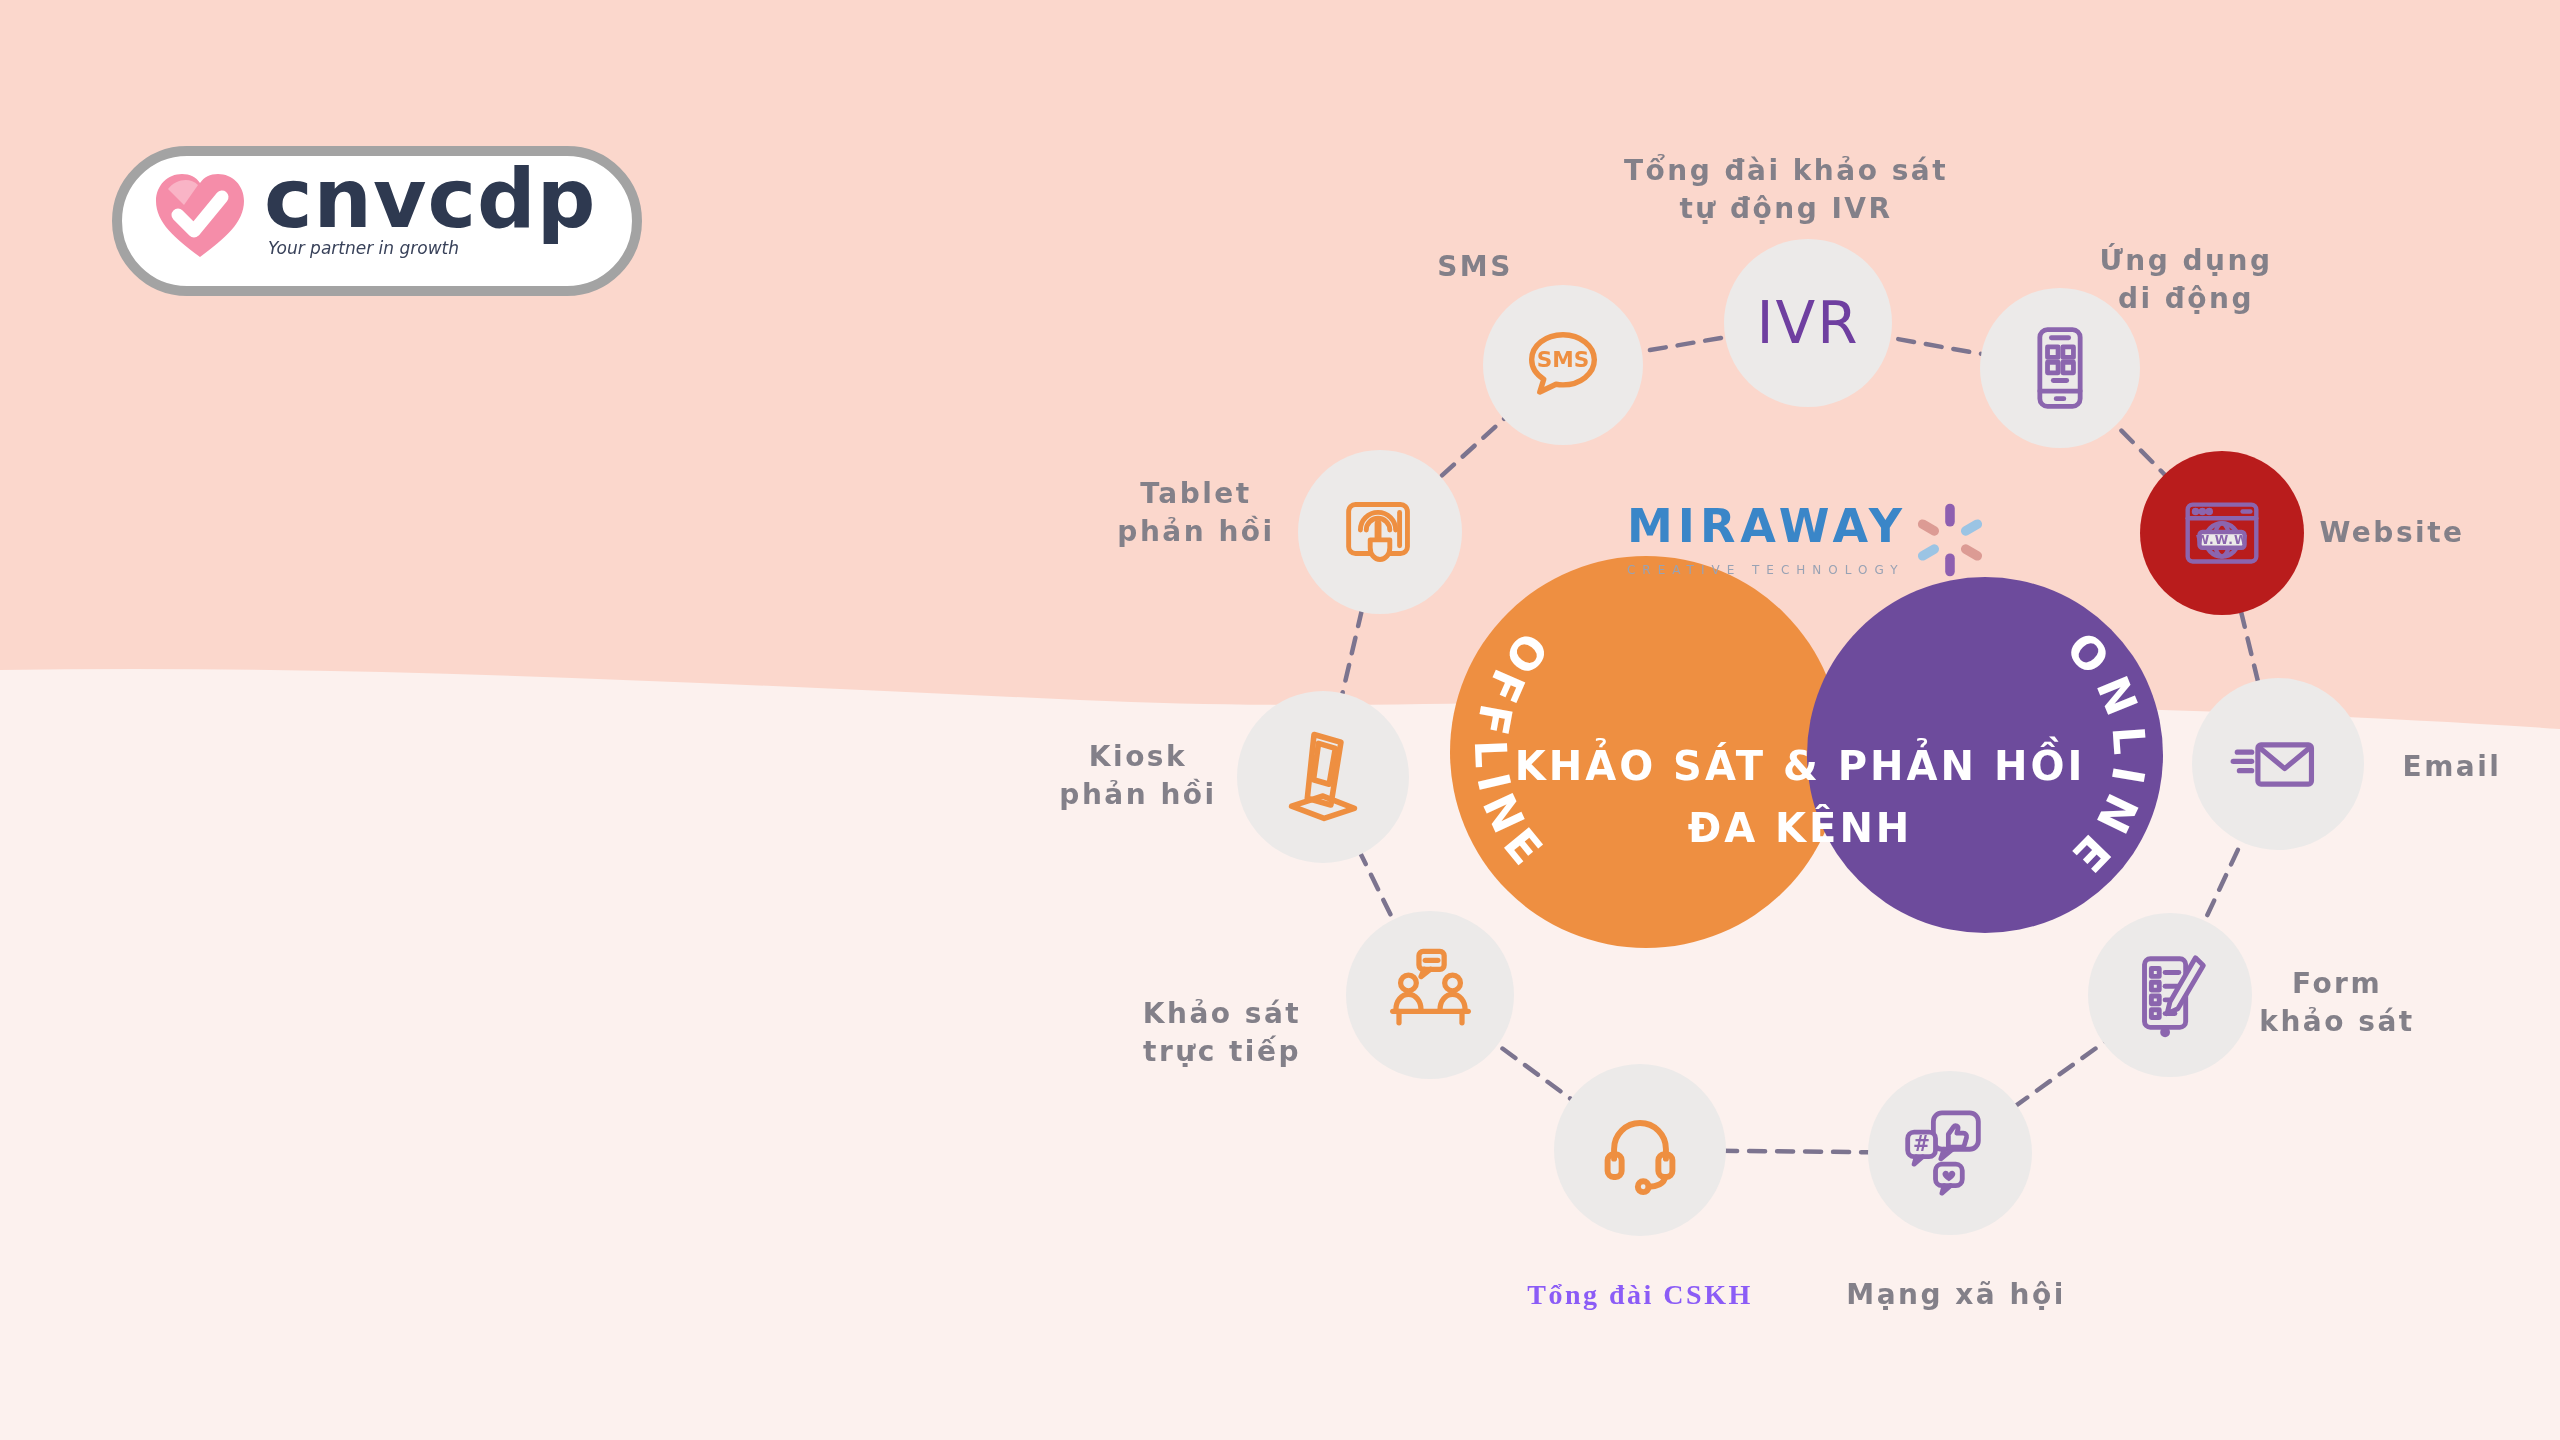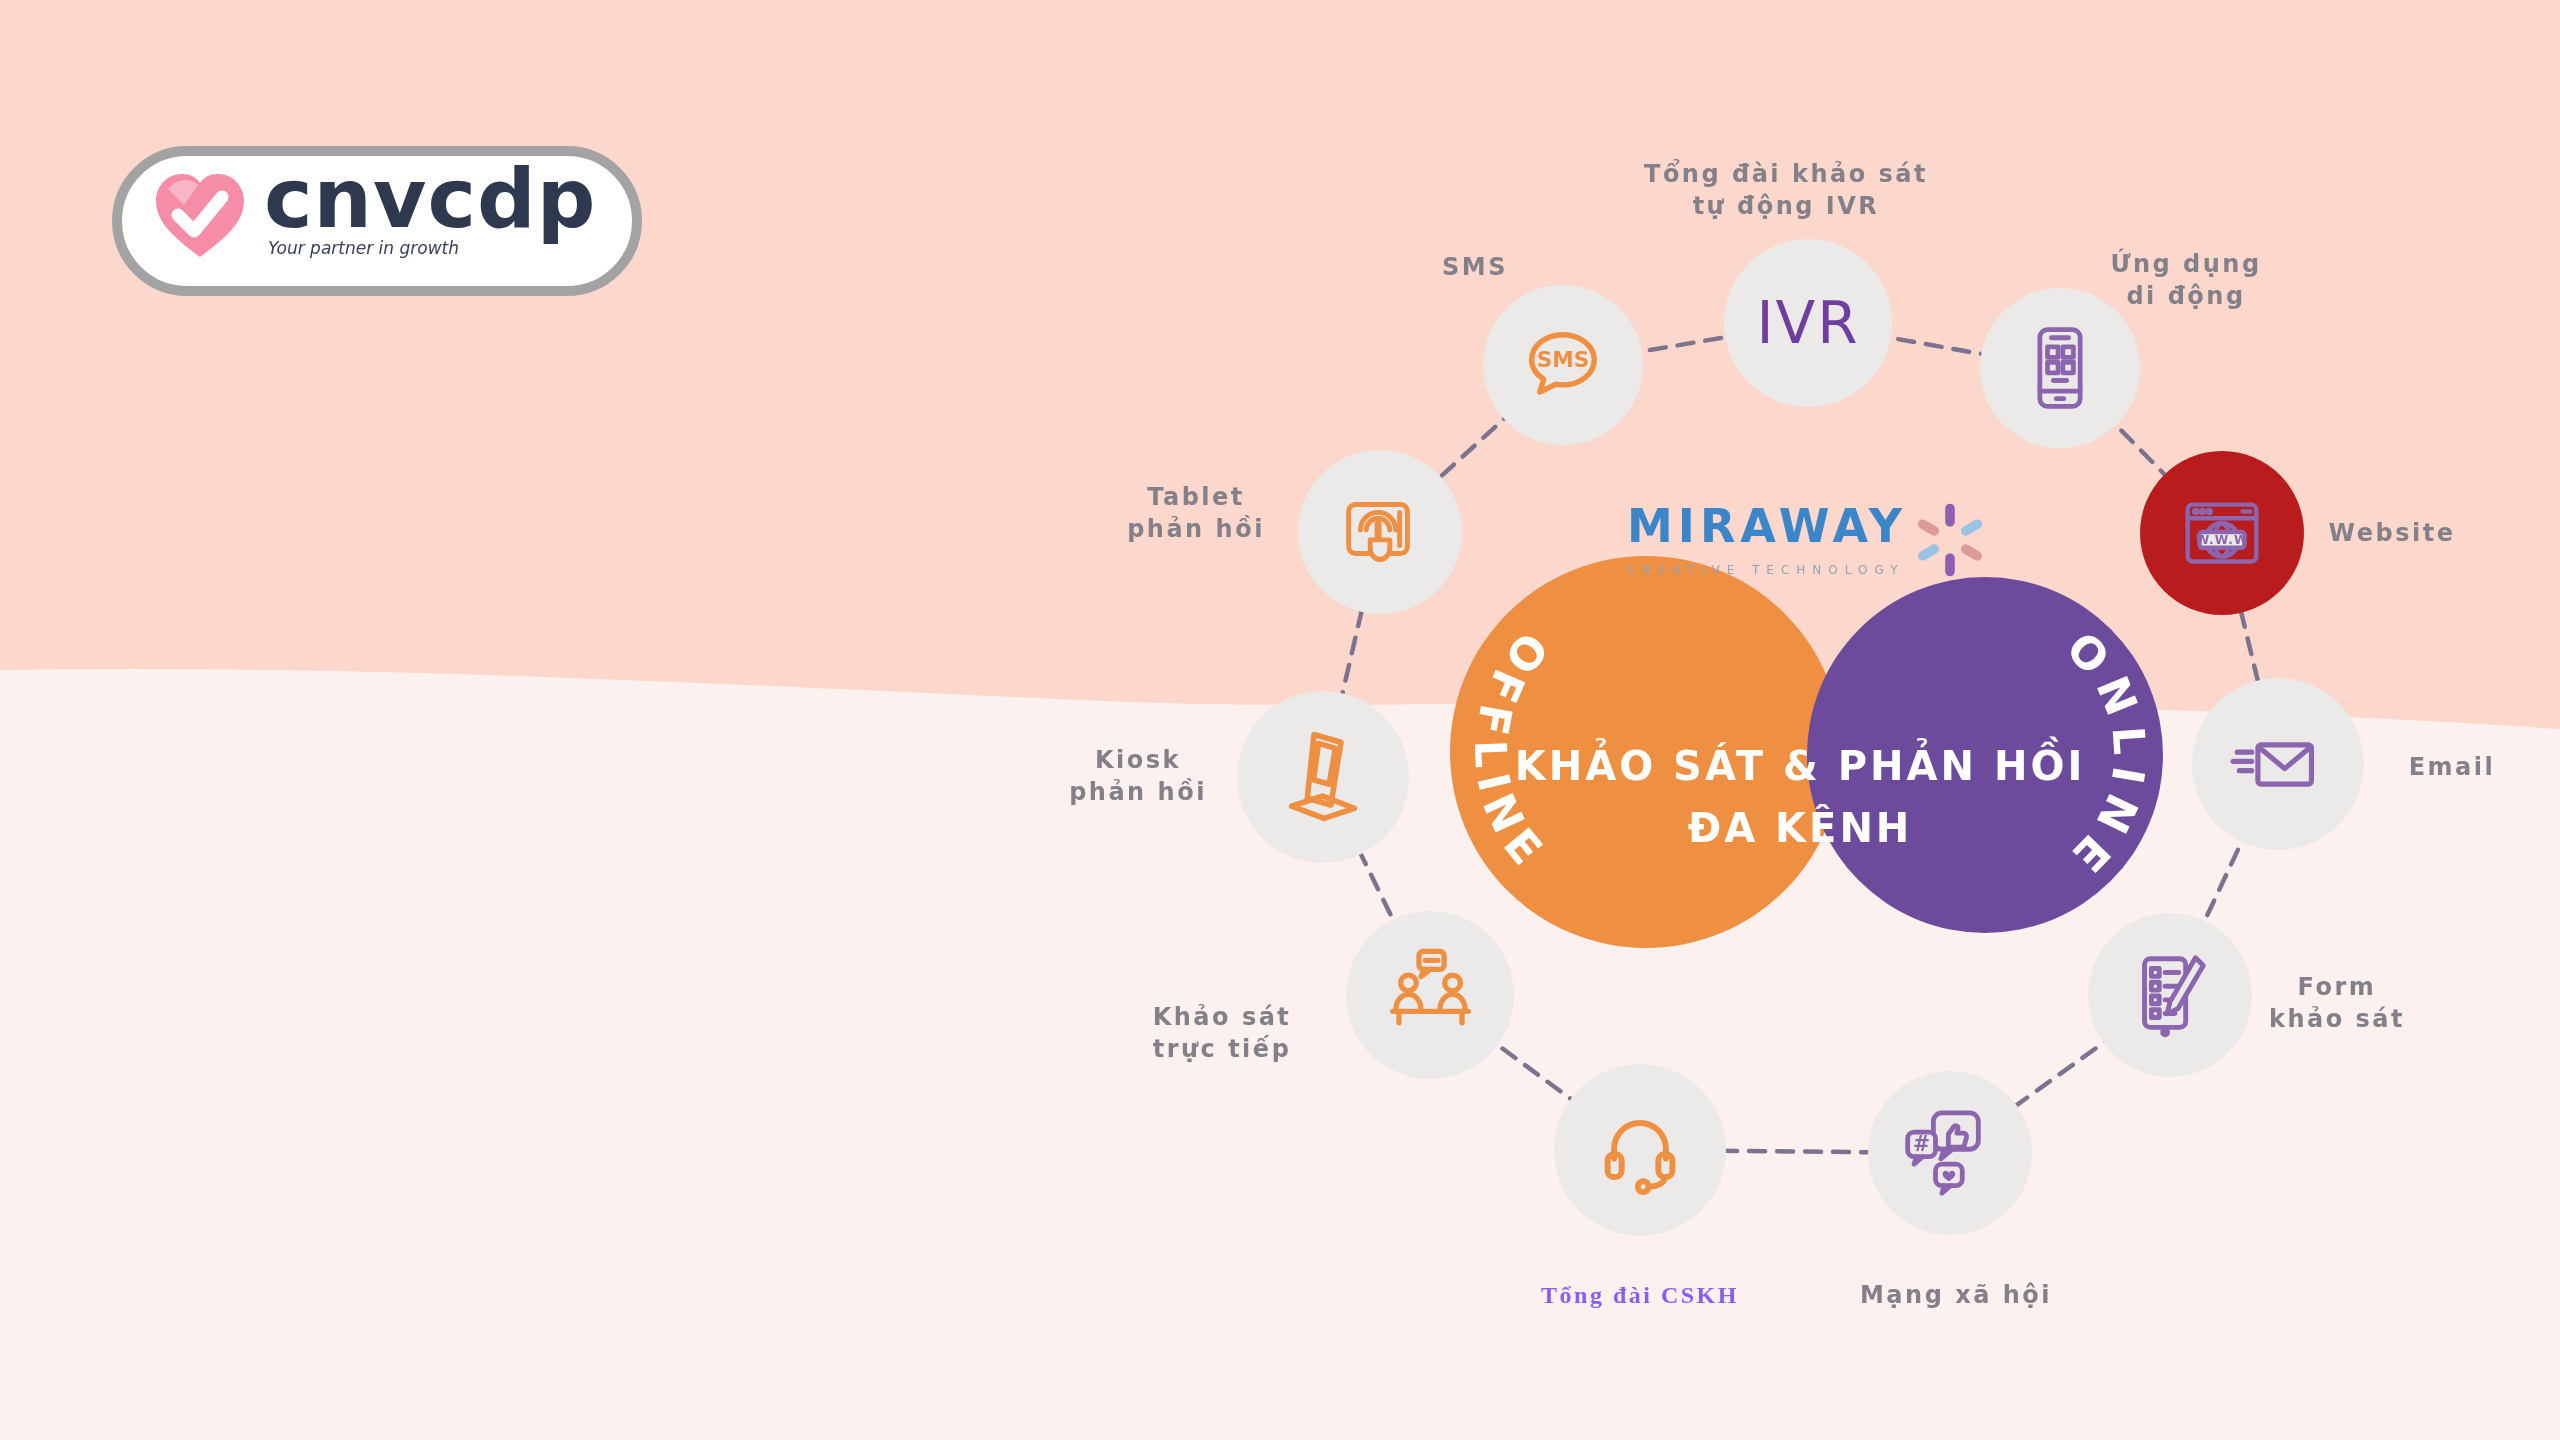--- a/index.html
+++ b/index.html
@@ -27,21 +27,21 @@
   .headline-line:first-child{margin-top:0;}
   
   .miraway{position:absolute;left:1810px;top:540px;transform:translate(-50%,-50%);
     display:flex;align-items:center;gap:0;z-index:2;}
   .miraway-word{font-size:46px;font-weight:800;color:#3a86c8;letter-spacing:5px;line-height:1;}
   .miraway-sub{font-size:12px;letter-spacing:7px;color:#98a2b4;margin-top:14px;white-space:nowrap;}
   
   .node{position:absolute;transform:translate(-50%,-50%);border-radius:50%;
     display:flex;align-items:center;justify-content:center;z-index:3;}
   .node-label{position:absolute;transform:translate(-50%,-50%);
-    font-size:24px;font-weight:600;letter-spacing:2.5px;line-height:1.35;
+    font-size:28px;font-weight:600;letter-spacing:2.5px;line-height:1.35;
     text-align:center;white-space:pre-line;z-index:3;}
   .ivr-text{font-size:58px;font-weight:400;letter-spacing:2px;}
 </style>
 </head>
 <body>
 
 <div class="canvas">
 
   <svg class="bg-svg" viewBox="0 0 2560 1440">
     <path fill="#fbd7cc" d="M0,0 L2560,0 L2560,729 C2330,713 2080,707 1800,701 C1560,696 1380,713 1080,700 C720,684 360,664 0,670 Z"></path>

